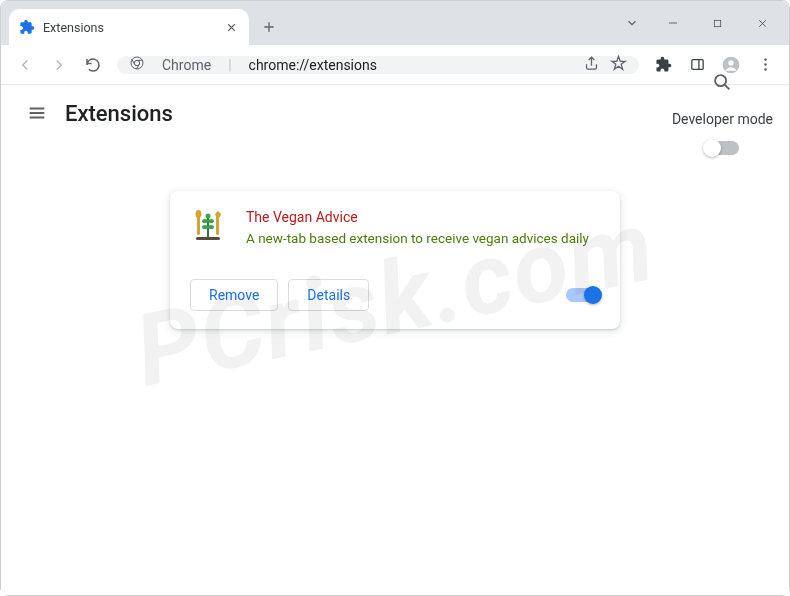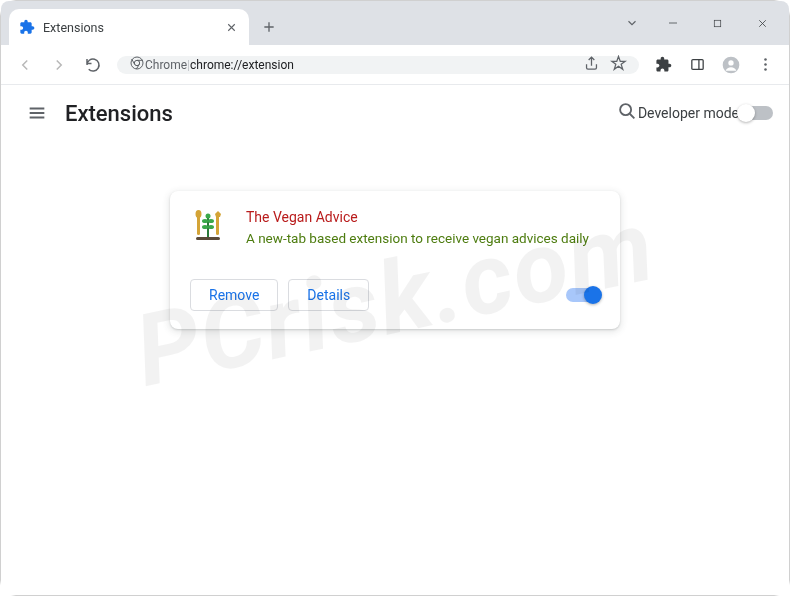--- a/index.html
+++ b/index.html
@@ -8,21 +8,21 @@
   background: #fff;
   width: 790px;
   height: 596px;
   overflow: hidden;
   position: relative;
 }
 .window {
   width: 790px;
   height: 596px;
   border: 1px solid #d0d0d0;
-  border-radius: 16px;
+  border-radius: 8px;
   display: flex;
   flex-direction: column;
   background: #fff;
 }
 .titlebar {
   height: 44px;
   display: flex;
   align-items: flex-end;
   background: #dee1e6;
   border-radius: 8px 8px 0 0;
@@ -59,38 +59,38 @@
 .tool-btn.disabled { color: #b8b8b8; cursor: default; }
 .omnibox {
   flex: 1;
   height: 18px;
   background: #f1f3f4;
   border-radius: 15px;
   display: flex;
   align-items: center;
   padding: 0 12px;
   margin: 0 6px;
-  gap: 0;
-  font-size: 12px;
+  gap: 17px;
+  font-size: 14px;
 }
 .omni-prefix { color: #5f6368; }
 .omni-sep { color: #c0c4c8; }
 .omni-url { color: #202124; }
 .omni-actions { margin-left: auto; display: flex; gap: 10px; align-items: center; }
 .content { flex: 1; background: #fff; display: flex; flex-direction: column; }
 .page-header {
   height: 56px;
   display: flex;
   align-items: center;
   padding: 0 16px;
   background: #fff;
 }
 .menu-btn { width: 40px; height: 40px; display: flex; align-items: center; justify-content: center; color: #5f6368; cursor: pointer; }
 .page-title { font-size: 22px; color: #202124; font-weight: 500; margin-left: 8px; }
-.header-right { margin-left: auto; display: flex; align-items: center; gap: 0; }
+.header-right { margin-left: auto; display: flex; align-items: center; gap: 14px; flex-direction: column; }
 .search-btn { color: #5f6368; cursor: pointer; }
 .dev-label { font-size: 14px; color: #3c4043; }
 .toggle {
   width: 34px; height: 14px; background: #bdc1c6; border-radius: 7px; position: relative; cursor: pointer;
 }
 .toggle::after {
   content: ''; position: absolute; width: 18px; height: 18px; background: #fff; border-radius: 50%; top: -2px; left: -2px; box-shadow: 0 1px 3px rgba(0,0,0,0.3);
 }
 .toggle.on { background: #a8c7fa; }
 .toggle.on::after { background: #1a73e8; left: auto; right: -2px; }
@@ -189,21 +189,21 @@
     <div class="omnibox">
       <span>
         <svg viewBox="0 0 24 24" width="16" height="16">
             <circle cx="12" cy="12" r="9" fill="none" stroke="#5f6368" stroke-width="1.5"></circle>
             <circle cx="12" cy="12" r="4" fill="none" stroke="#5f6368" stroke-width="1.5"></circle>
             <path stroke="#5f6368" stroke-width="1.5" d="M12 8h9M8.5 14L4 6M15.5 14l-4.5 7"></path>
           </svg>
       </span>
       <span class="omni-prefix">Chrome</span>
       <span class="omni-sep">|</span>
-      <span class="omni-url">chrome://extension</span>
+      <span class="omni-url">chrome://extensions</span>
       <div class="omni-actions">
         <span>
           <svg viewBox="0 0 24 24" width="17" height="17">
               <path fill="none" stroke="#5f6368" stroke-width="1.8" d="M12 3v12M8 7l4-4 4 4M5 13v5a2 2 0 002 2h10a2 2 0 002-2v-5"></path>
             </svg>
         </span>
         <span>
           <svg viewBox="0 0 24 24" width="17" height="17">
               <path fill="none" stroke="#5f6368" stroke-width="1.8" d="M12 2l2.5 7h7l-5.7 4.2 2.2 7-6-4.4-6 4.4 2.2-7L2.5 9h7z"></path>
             </svg>

